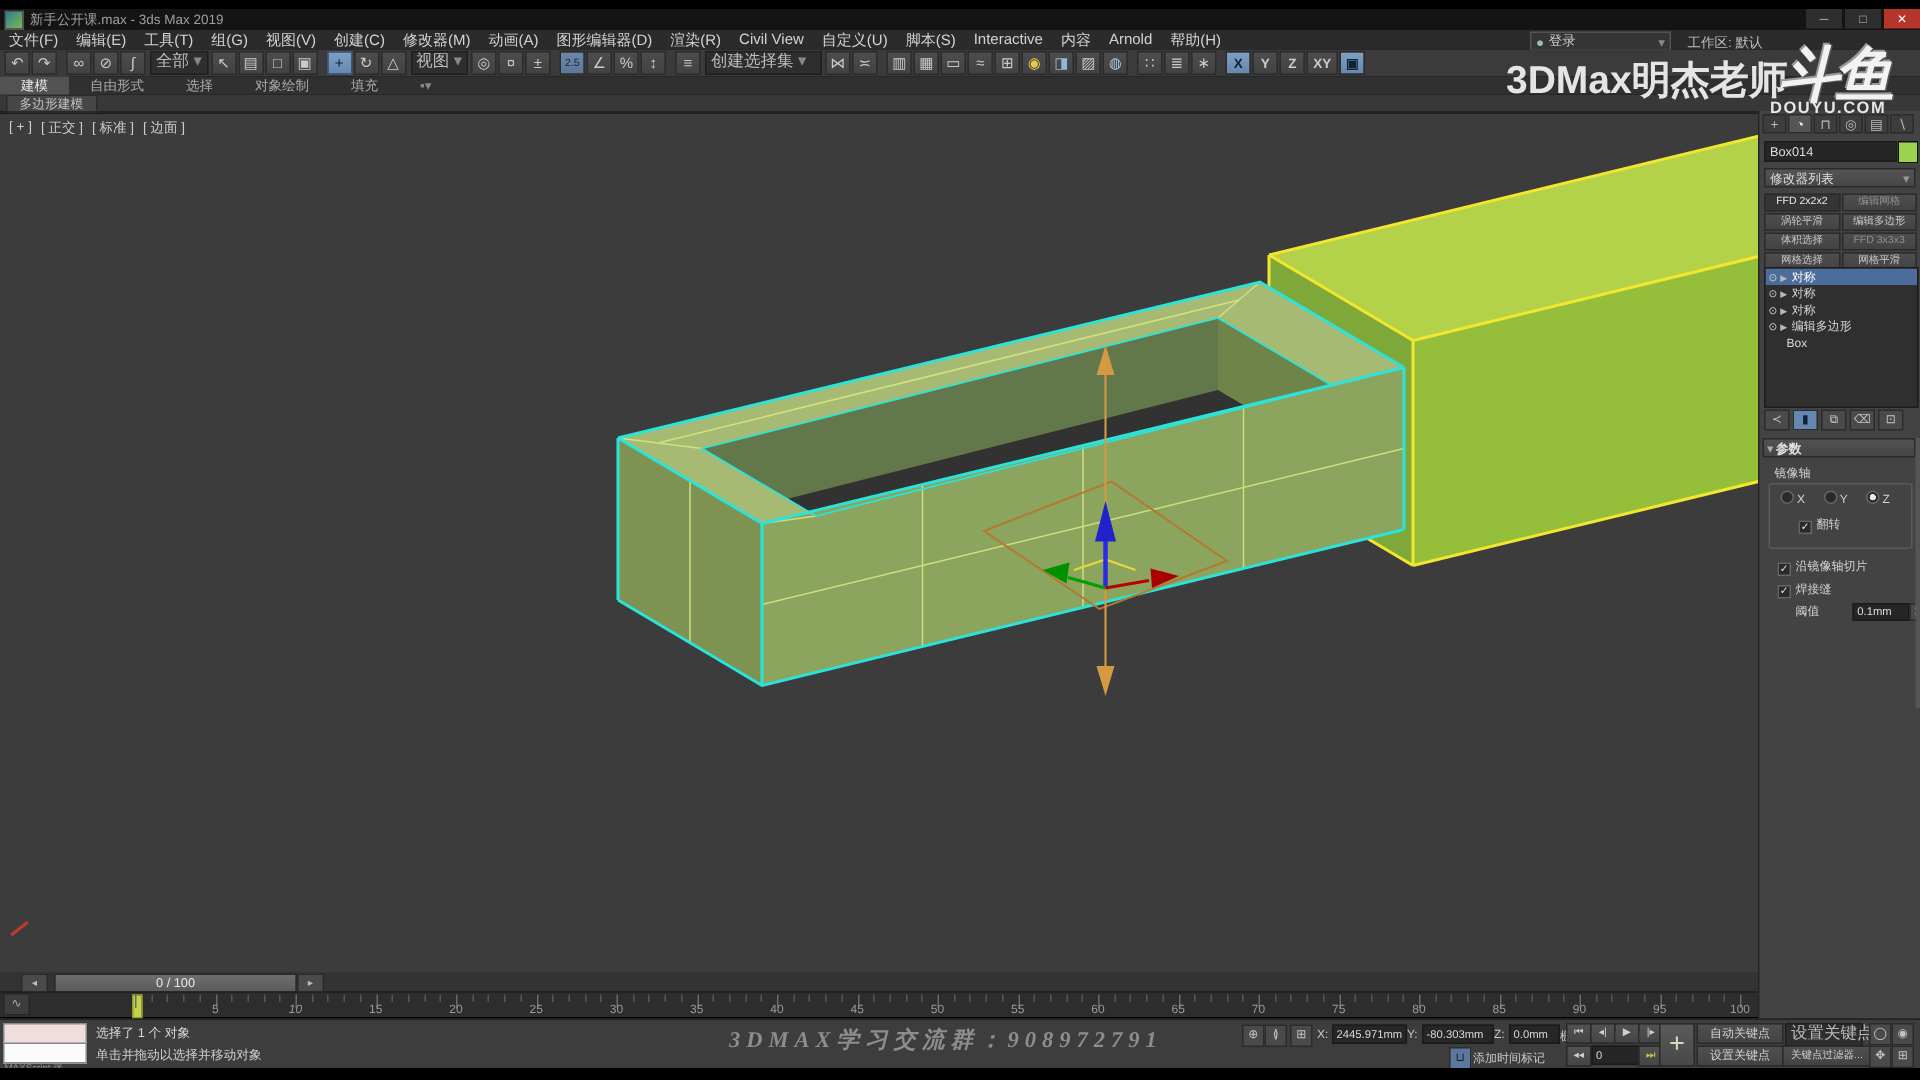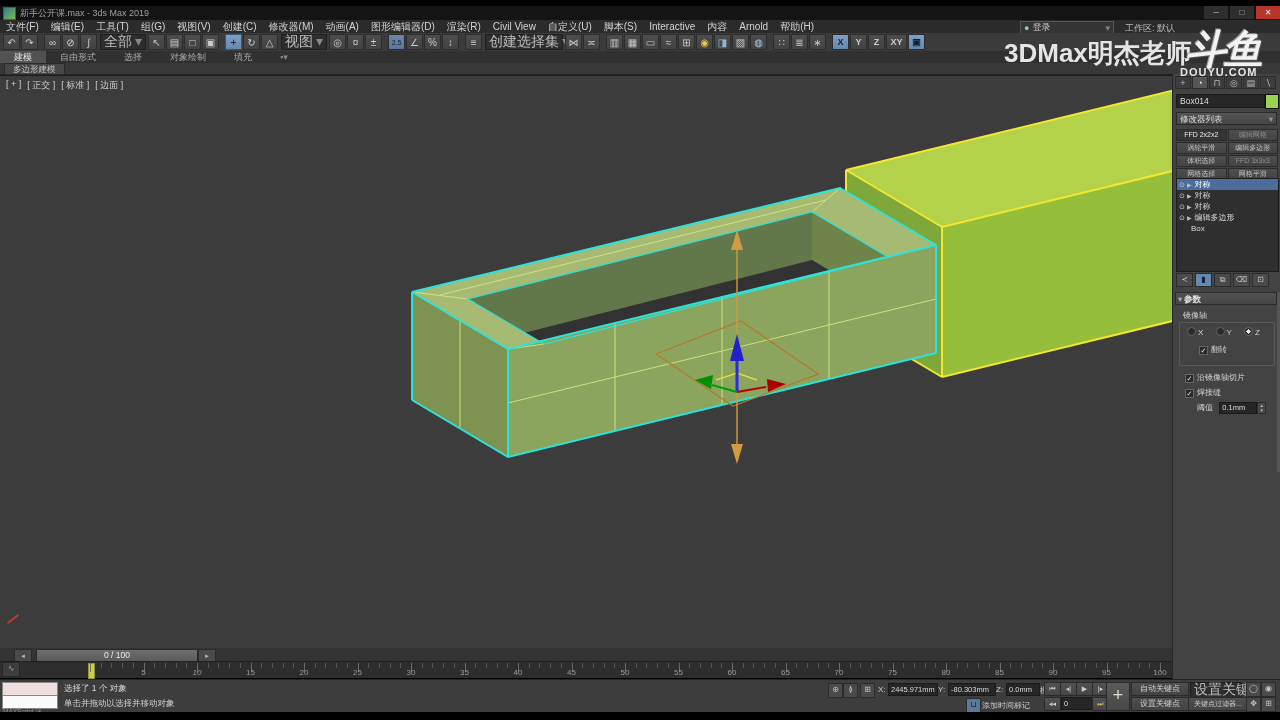--- a/index.html
+++ b/index.html
@@ -16,21 +16,21 @@
   .menuitem{padding:0 6px;white-space:nowrap;cursor:default;}
   #loginbox{left:1020px;top:21px;width:92px;height:11px;background:#353535;border:1px solid #555;font-size:9px;display:flex;align-items:center;}
   #workspace{left:1125px;top:22px;font-size:9px;color:#bdbdbd;white-space:nowrap;}
   
   #toolbar{left:0;top:33px;width:1280px;height:18px;background:#3b3b3b;display:flex;align-items:center;padding-left:3px;box-sizing:border-box;}
   .tico{width:17px;height:16px;margin-right:1px;background:linear-gradient(#4d4d4d,#424242);border:1px solid #2c2c2c;
         color:#c9c9c9;font-size:10px;line-height:15px;text-align:center;flex:0 0 auto;box-sizing:border-box;}
   .tico.active{background:linear-gradient(#7f9fc4,#6488b0);border-color:#39557a;color:#102030;}
   .tico.snapon{background:linear-gradient(#6d87a8,#5b779c);color:#13243a;}
   .tsep{width:5px;height:16px;flex:0 0 auto;}
-  .tdrop{height:14px;background:#2e2e2e;border:1px solid #1f1f1f;color:#bbb;font-size:14px;line-height:13px;
+  .tdrop{height:14px;background:#2e2e2e;border:1px solid #1f1f1f;color:#bbb;font-size:11px;line-height:13px;
          padding:0 3px;margin:0 2px;white-space:nowrap;flex:0 0 auto;}
   .tdrop .dd{color:#888;margin-left:3px;}
   .axisbtn{width:17px;height:16px;margin-right:1px;background:linear-gradient(#4d4d4d,#424242);border:1px solid #2c2c2c;
          color:#ccc;font-size:9px;font-weight:bold;line-height:15px;text-align:center;flex:0 0 auto;box-sizing:border-box;}
   .axisbtn.active{background:linear-gradient(#7f9fc4,#6488b0);color:#0f2236;}
   
   #ribbontabs{left:0;top:51px;width:1280px;height:12px;background:#303030;display:flex;align-items:center;font-size:9px;color:#aaa;}
   .rtab{padding:0 14px;height:12px;line-height:12px;}
   .rtab.active{background:#525252;color:#e8e8e8;}
   #ribbonrow2{left:0;top:63px;width:1280px;height:11px;background:#383838;border-bottom:1px solid #222;font-size:8.5px;color:#c2c2c2;}
@@ -377,21 +377,21 @@
       <span class="check">✓</span><span>翻转</span>
     </div>
     <div class="prow" style="left:12px;top:298px;">
       <span class="check">✓</span><span>沿镜像轴切片</span>
     </div>
     <div class="prow" style="left:12px;top:313px;">
       <span class="check">✓</span><span>焊接缝</span>
     </div>
     <div class="prow" style="left:24px;top:328px;">
       <span>阈值</span>
-      <span class="spin" style="margin-left:4px;">0.1mm</span><span class="spinud">▴<br>▾</span>
+      <span class="spin" style="margin-left:20px;">0.1mm</span><span class="spinud">▴<br>▾</span>
     </div>
     <div class="abs" id="panelscroll"></div>
   </div>
 
   <div class="abs" id="timeline">
     <div class="abs tarrow" style="left:14px;">◂</div>
     <div class="abs" id="tslider">0 / 100</div>
     <div class="abs tarrow" style="left:198px;">▸</div>
   </div>
   <div class="abs" id="ruler">
@@ -560,13 +560,14 @@
     <div class="abs sico" style="left:1261px;top:2px;">◉</div>
     <div class="abs sico" style="left:1246px;top:17px;">✥</div>
     <div class="abs sico" style="left:1261px;top:17px;">⊞</div>
   </div>
 
   <div class="abs" id="bottomblack"></div>
 
   <div class="abs" id="wm-teacher">3DMax明杰老师</div>
   <div class="abs" id="wm-logo">斗鱼</div>
   <div class="abs" id="wm-site">DOUYU.COM</div>
+  <div class="abs" id="wm-center">3DMAX学习交流群：908972791</div>
 </div>
 
 </body></html>

